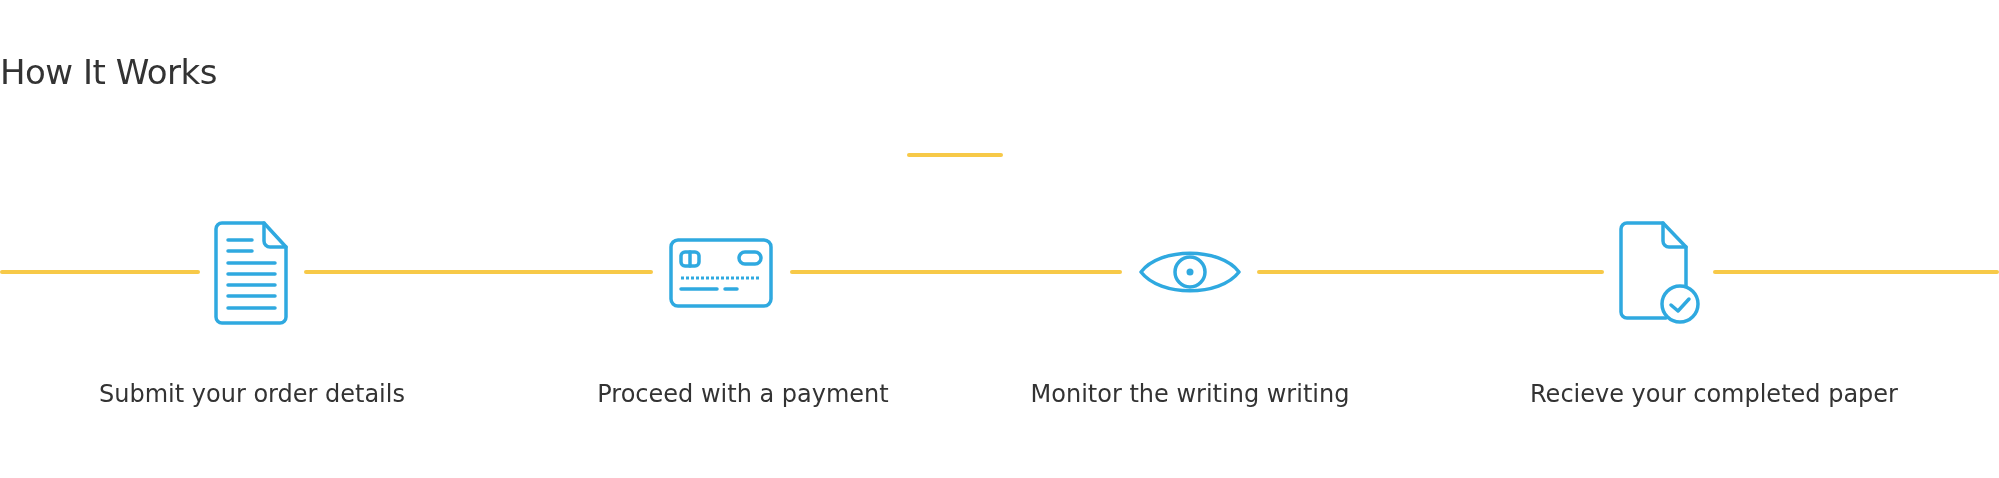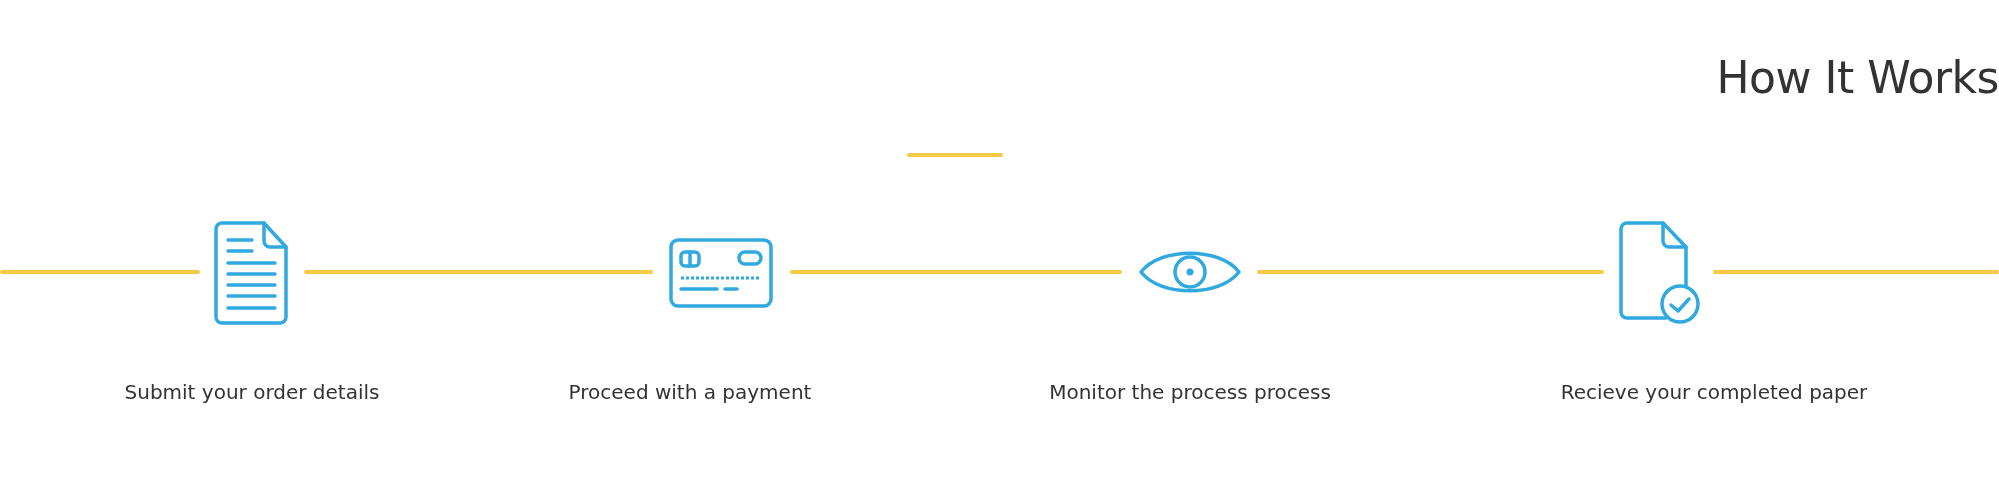--- a/index.html
+++ b/index.html
@@ -1,25 +1,25 @@
 <!DOCTYPE html>
 <html><head>
   <meta charset="utf-8">
   <style>
     html, body { margin: 0; padding: 0; background: #ffffff; }
     body { width: 1999px; height: 478px; position: relative; overflow: hidden;
            font-family: "DejaVu Sans", "Liberation Sans", sans-serif; color: #333333; }
-    .title { position: absolute; left: 0; width: 1999px; top: 52px; text-align: right;
-             font-size: 44px; font-weight: normal; color: #333333; margin: 0; letter-spacing: -0.5px; }
+    .title { position: absolute; left: 0; width: 1999px; top: 52px; text-align: left;
+             font-size: 34px; font-weight: normal; color: #333333; margin: 0; letter-spacing: -0.5px; }
     .title-underline { position: absolute; left: 907px; top: 153px; width: 96px; height: 4px;
                        background: #f7c948; border-radius: 2px; }
     .line-seg { position: absolute; top: 270px; height: 4px; background: #f7c948; border-radius: 2px; }
     .step-icon { position: absolute; }
     .step-icon svg { display: block; }
-    .step-label { position: absolute; top: 380px; width: 420px; text-align: center; font-size: 20px;
+    .step-label { position: absolute; top: 380px; width: 420px; text-align: center; font-size: 24px;
                   color: #333333; white-space: nowrap; }
   </style>
 </head>
 <body>
 
 <div>
 
   <h2 class="title">How It Works</h2>
   <div class="title-underline"></div>
 
@@ -51,32 +51,32 @@
       <svg width="104" height="70" viewBox="0 0 104 70" fill="none" stroke="#2fa9e0" stroke-width="3.5" stroke-linecap="round" stroke-linejoin="round">
         <rect x="2" y="2" width="100" height="66" rx="7"></rect>
         <rect x="12" y="14" width="18" height="14" rx="4"></rect>
         <line x1="21" y1="14" x2="21" y2="28"></line>
         <rect x="70" y="14" width="22" height="12" rx="6"></rect>
         <line x1="12" y1="40" x2="92" y2="40" stroke-dasharray="3 2" stroke-width="3" stroke-linecap="butt"></line>
         <line x1="12" y1="51" x2="48" y2="51"></line>
         <line x1="56" y1="51" x2="68" y2="51"></line>
       </svg>
     </div>
-    <div class="step-label" style="left:480px;">Proceed with a payment</div>
+    <div class="step-label" style="left:533px;">Proceed with a payment</div>
   </div>
 
   <div class="step">
     <div class="step-icon" style="left:1138px;top:243px;">
       <svg width="104" height="58" viewBox="0 0 104 58" fill="none" stroke="#2fa9e0" stroke-width="3.5" stroke-linecap="round" stroke-linejoin="round">
         <path d="M3 29 C22 4, 82 4, 101 29 C82 54, 22 54, 3 29 Z"></path>
         <circle cx="52" cy="29" r="15"></circle>
         <circle cx="52" cy="29" r="3.5" fill="#2fa9e0" stroke="none"></circle>
       </svg>
     </div>
-    <div class="step-label" style="left:980px;">Monitor the process process</div>
+    <div class="step-label" style="left:980px;">Monitor the writing writing</div>
   </div>
 
   <div class="step">
     <div class="step-icon" style="left:1618px;top:220px;">
       <svg width="84" height="106" viewBox="0 0 84 106" fill="none" stroke="#2fa9e0" stroke-width="3.5" stroke-linecap="round" stroke-linejoin="round">
         <path d="M48 98 H9 a6 6 0 0 1 -6 -6 V9 a6 6 0 0 1 6 -6 H45 L68 27 V68"></path>
         <path d="M45 3 V21 a6 6 0 0 0 6 6 H68"></path>
         <circle cx="62" cy="84" r="18" fill="#ffffff"></circle>
         <polyline points="53,85 60,91 71,79"></polyline>
       </svg>

